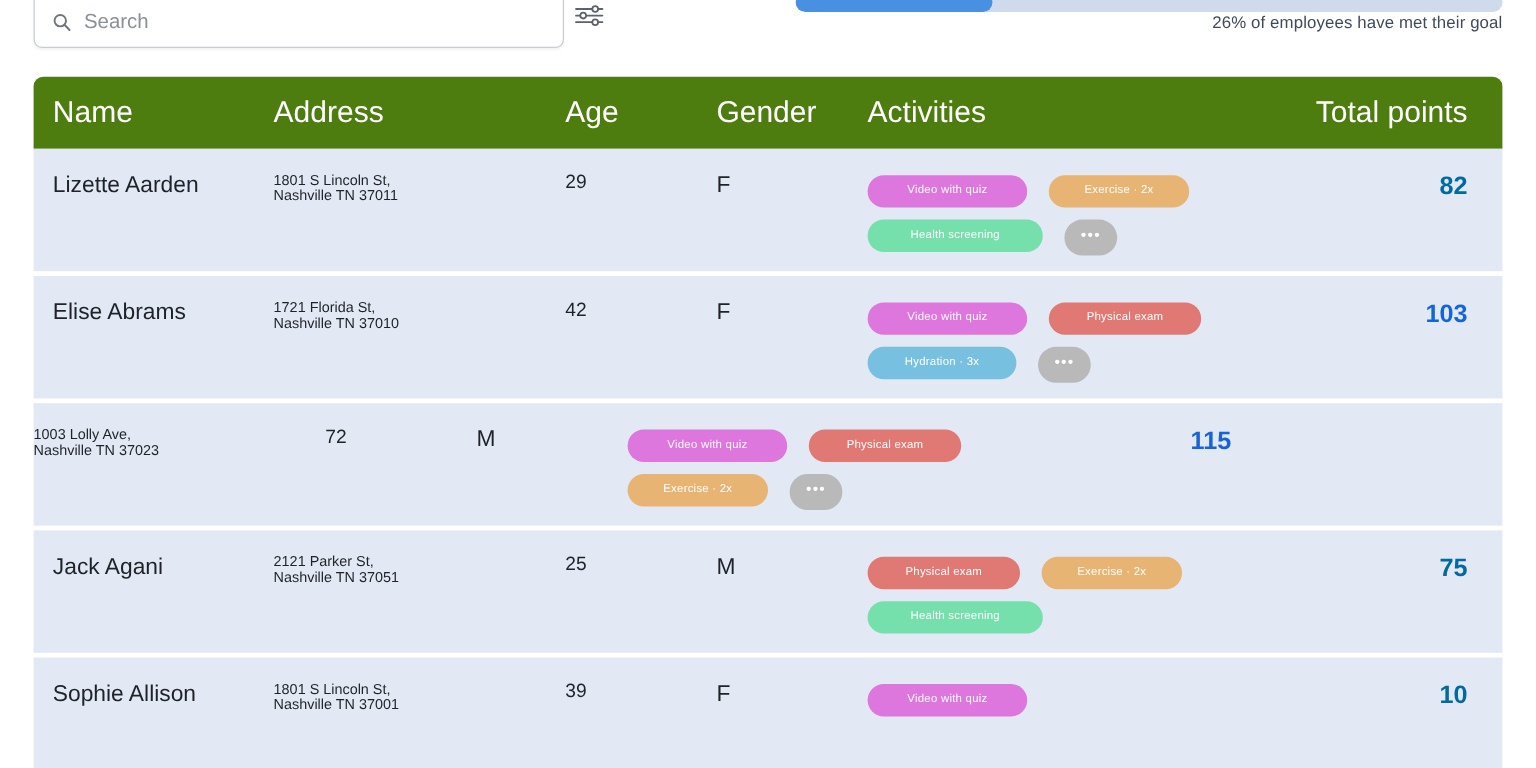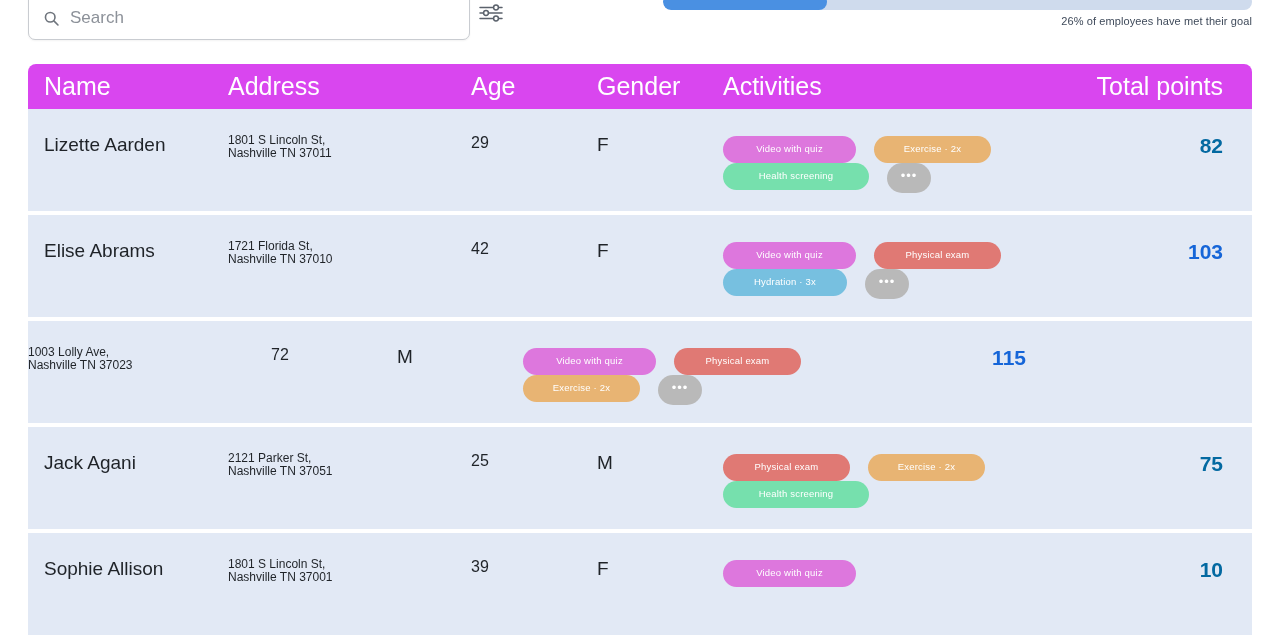--- a/index.html
+++ b/index.html
@@ -99,40 +99,39 @@
   .progress-fill {
     position: absolute;
     left: 0; top: 0;
     height: 16px;
     width: 27.8%;
     background: #4a90e2;
     border-radius: 9px;
   }
 
   .progress-caption {
-    margin-top: 5px;
     text-align: right;
-    font-size: 11px;
+    font-size: 14px;
     color: #3f4a5a;
     letter-spacing: 0.1px;
   }
 
   
   .table {
     position: absolute;
     left: 28px;
     top: 64px;
     width: 1224px;
   }
 
   .thead {
     display: flex;
     align-items: center;
-    height: 45px;
-    background: #d946ef;
+    height: 60px;
+    background: #4d7c0f;
     border-radius: 8px 8px 0 0;
     color: #ffffff;
     justify-content: space-between;
   }
 
   .th {
     font-size: 25px;
     font-weight: 400;
     color: #ffffff;
     white-space: nowrap;
@@ -144,41 +143,41 @@
   .col-gender    { flex: 0 0 126px; }
   .col-activity  { flex: 1 1 auto;  }
   .col-points    { flex: 0 0 160px; text-align: right; padding-right: 29px; }
 
   .row {
     display: flex;
     align-items: flex-start;
     background: #e2e9f5;
     min-height: 102px;
     margin-bottom: 4px;
-    padding-top: 25px;
+    padding-top: 20px;
     padding-bottom: 12px;
   }
 
   .cell {
     font-size: 19px;
     color: #1f2328;
     line-height: 1.12;
   }
 
   .cell-name    { flex: 0 0 200px; padding-left: 16px; font-size: 19px; }
   .cell-address { flex: 0 0 243px; font-size: 12px; white-space: pre-line; }
   .cell-age     { flex: 0 0 126px; font-size: 16px; }
   .cell-gender  { flex: 0 0 126px; font-size: 19px; }
 
   .cell-activities {
     flex: 1 1 auto;
     display: flex;
     flex-wrap: wrap;
     align-content: flex-start;
-    gap: 0 18px;
+    gap: 10px 18px;
     padding-top: 2px;
     max-width: 372px;
   }
 
   .cell-points {
     flex: 0 0 160px;
     text-align: right;
     padding-right: 29px;
     font-size: 21px;
     font-weight: bold;

